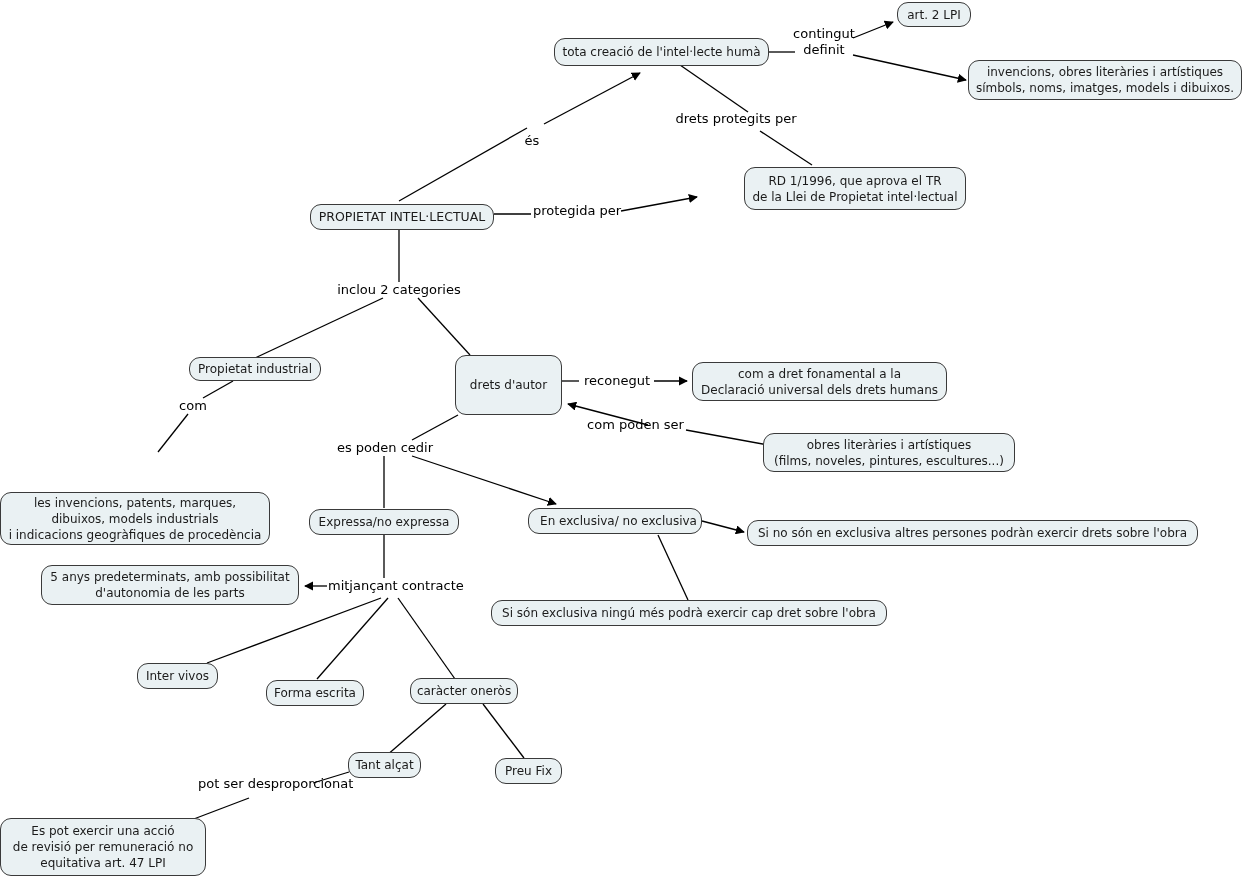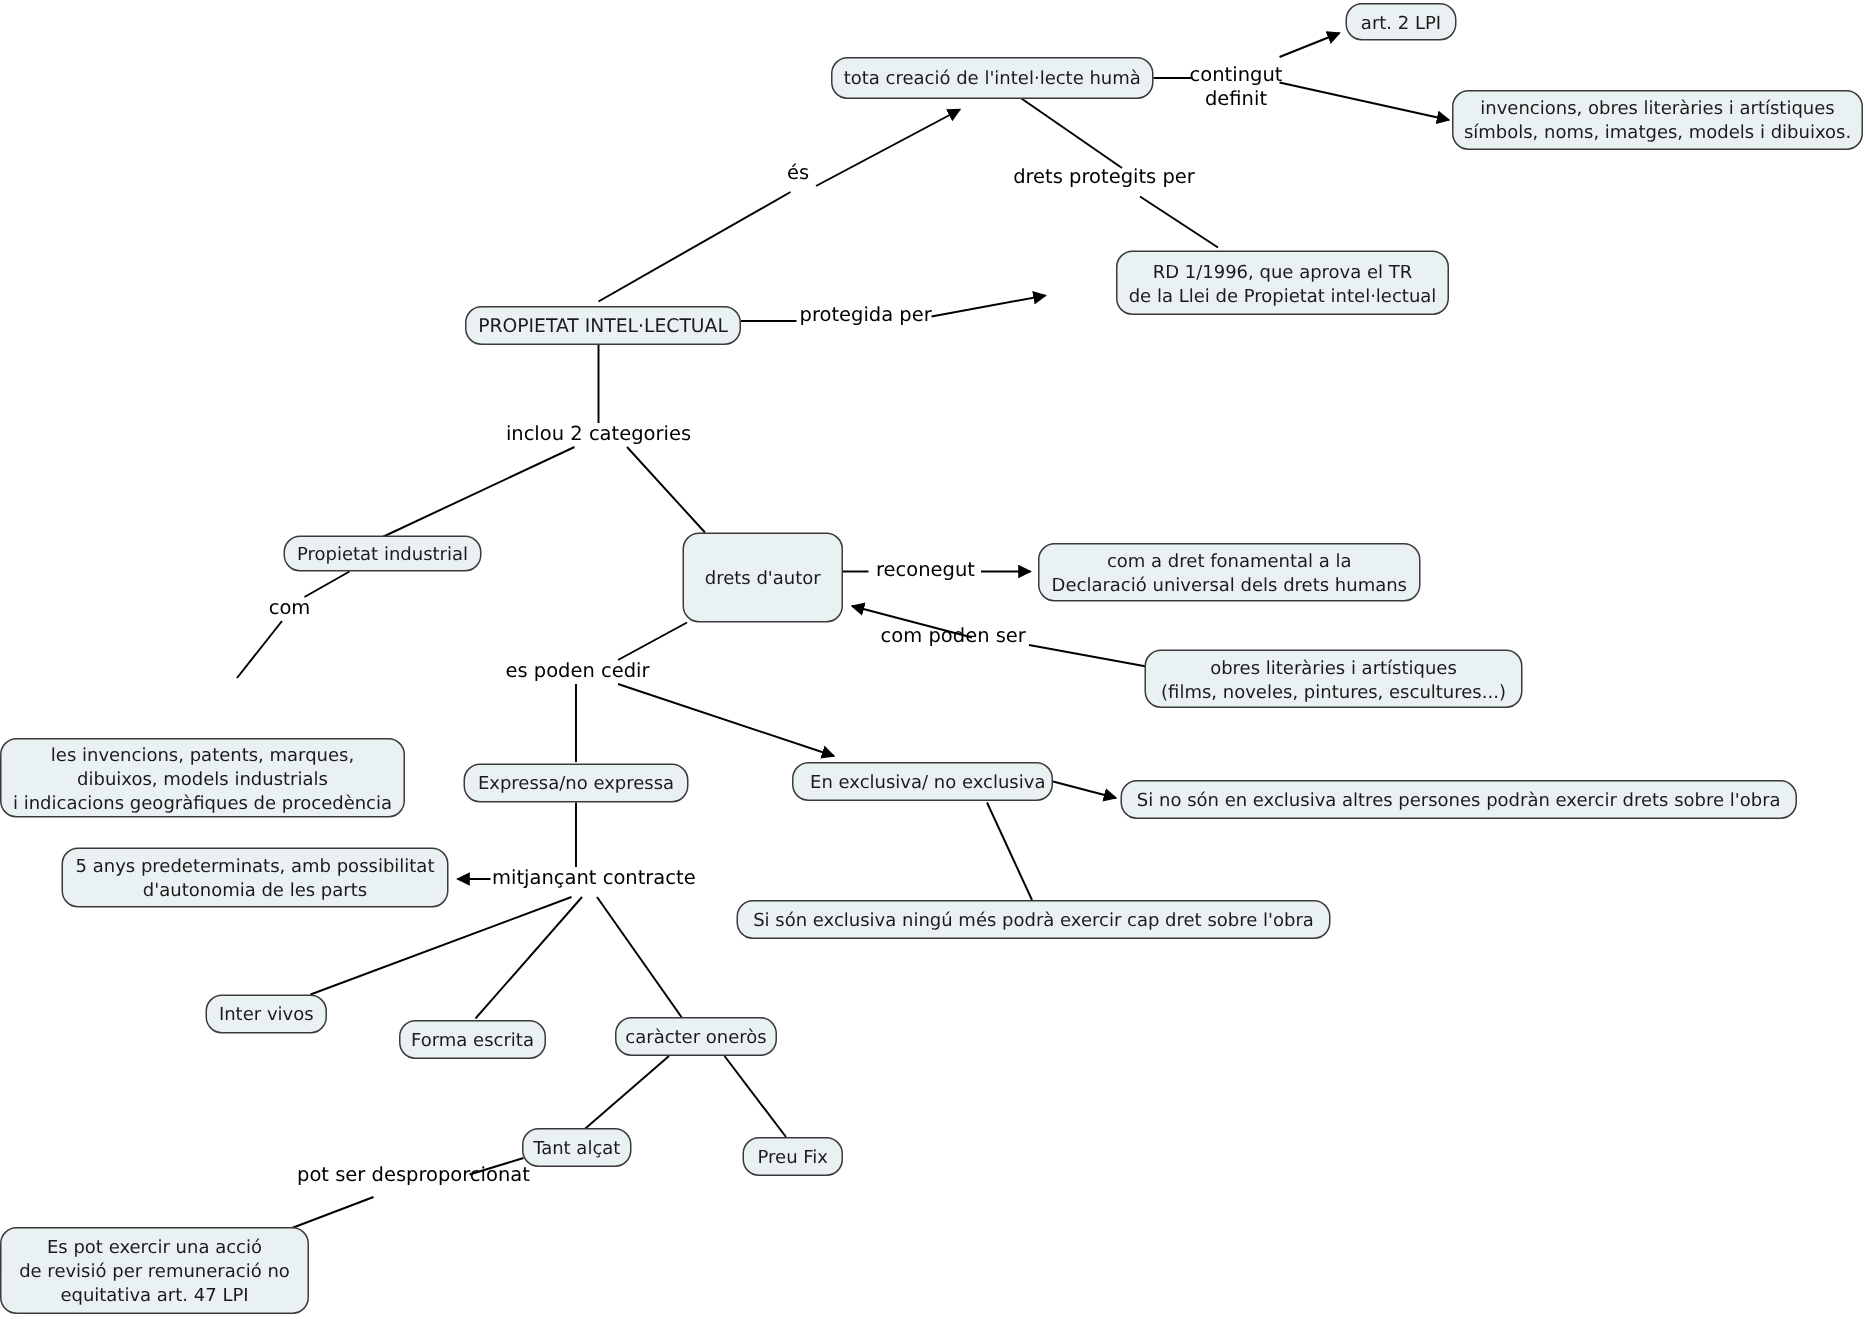--- a/index.html
+++ b/index.html
@@ -172,26 +172,26 @@
   <div class="node" style="left:410px; top:678px; width:108px; height:26px;">caràcter oneròs</div>
 
   <div class="node" style="left:348px; top:752px; width:73px; height:26px;">Tant alçat</div>
 
   <div class="node" style="left:495px; top:758px; width:67px; height:26px;">Preu Fix</div>
 
   <div class="node" style="left:0px; top:818px; width:206px; height:58px;">Es pot exercir una acció
 de revisió per remuneració no
 equitativa art. 47 LPI</div>
 
-  <div class="linklabel" style="left:793px; top:26px; width:62px;margin-top:17px;">contingut
+  <div class="linklabel" style="left:793px; top:26px; width:62px;">contingut
 definit</div>
 
   <div class="linklabel" style="left:672px; top:111px; width:128px;">drets protegits per</div>
 
-  <div class="linklabel" style="left:521px; top:108px; width:22px;">és</div>
+  <div class="linklabel" style="left:521px; top:133px; width:22px;">és</div>
 
   <div class="linklabel" style="left:533px; top:203px; width:87px;">protegida per</div>
 
   <div class="linklabel" style="left:337px; top:282px; width:124px;">inclou 2 categories</div>
 
   <div class="linklabel" style="left:178px; top:398px; width:30px;">com</div>
 
   <div class="linklabel" style="left:580px; top:373px; width:74px;">reconegut</div>
 
   <div class="linklabel" style="left:586px; top:417px; width:99px;">com poden ser</div>

